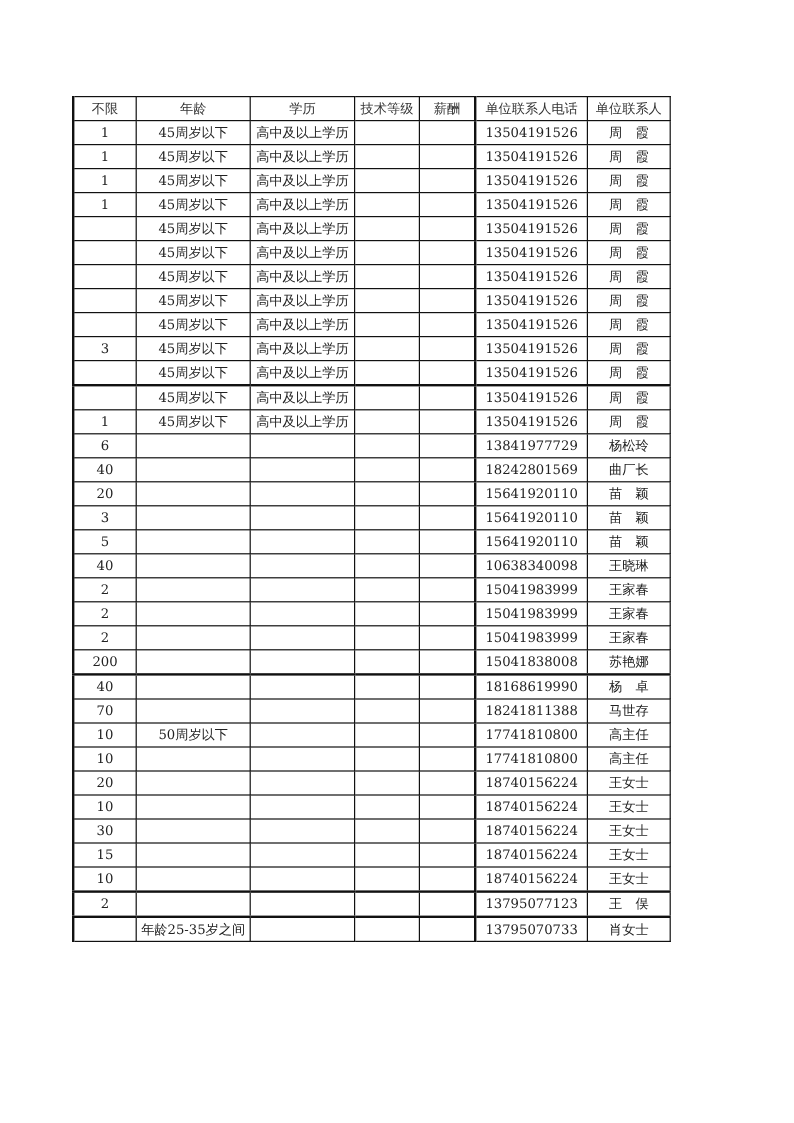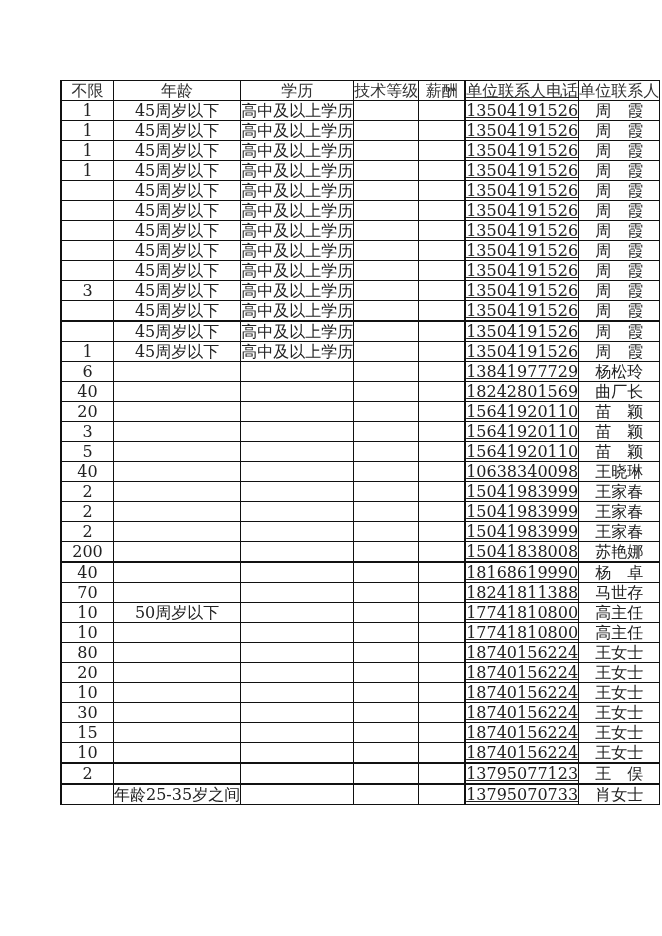--- a/index.html
+++ b/index.html
@@ -1,34 +1,34 @@
 <!DOCTYPE html>
 <html><head>
 <meta charset="utf-8">
 <style>
   html, body { margin: 0; padding: 0; background: #ffffff; }
   body { width: 662px; height: 936px; position: relative; overflow: hidden;
          font-family: "DejaVu Serif", "Liberation Serif", serif; color: #222; }
   table.sheet {
     position: absolute; left: 60px; top: 80px;
     border-collapse: collapse; table-layout: fixed;
-    font-size: 16px;
+    font-size: 11px;
   }
   table.sheet td, table.sheet th {
     border: 1px solid #111;
     height: 19px; padding: 0; text-align: center; white-space: nowrap;
     font-weight: normal; overflow: hidden; line-height: 19px;
   }
   table.sheet th { color: #333; }
   .c0 { width: 51px; }
   .c1 { width: 94px; }
   .c2 { width: 86px; }
   .c3 { width: 53px; }
   .c4 { width: 45px; }
-  .c5 { width: 92px; text-decoration: underline; }
+  .c5 { width: 92px; }
   .c6 { width: 68px; }
   table.sheet { border-left: 2px solid #111; }
   td.phone, th.phone { border-left: 2.5px solid #111 !important; }
   tr.thick-top td { border-top: 2.5px solid #111; }
   .name { letter-spacing: 0; }
 </style>
 </head>
 <body>
 
 <table class="sheet">
@@ -281,29 +281,20 @@
       <tr>
         <td class="c0">10</td>
         <td class="c1"></td>
         <td class="c2"></td>
         <td class="c3"></td>
         <td class="c4"></td>
         <td class="c5 phone">17741810800</td>
         <td class="c6 name">高主任</td>
       </tr>
       <tr>
-        <td class="c0">80</td>
-        <td class="c1"></td>
-        <td class="c2"></td>
-        <td class="c3"></td>
-        <td class="c4"></td>
-        <td class="c5 phone">18740156224</td>
-        <td class="c6 name">王女士</td>
-      </tr>
-      <tr>
         <td class="c0">20</td>
         <td class="c1"></td>
         <td class="c2"></td>
         <td class="c3"></td>
         <td class="c4"></td>
         <td class="c5 phone">18740156224</td>
         <td class="c6 name">王女士</td>
       </tr>
       <tr>
         <td class="c0">10</td>

